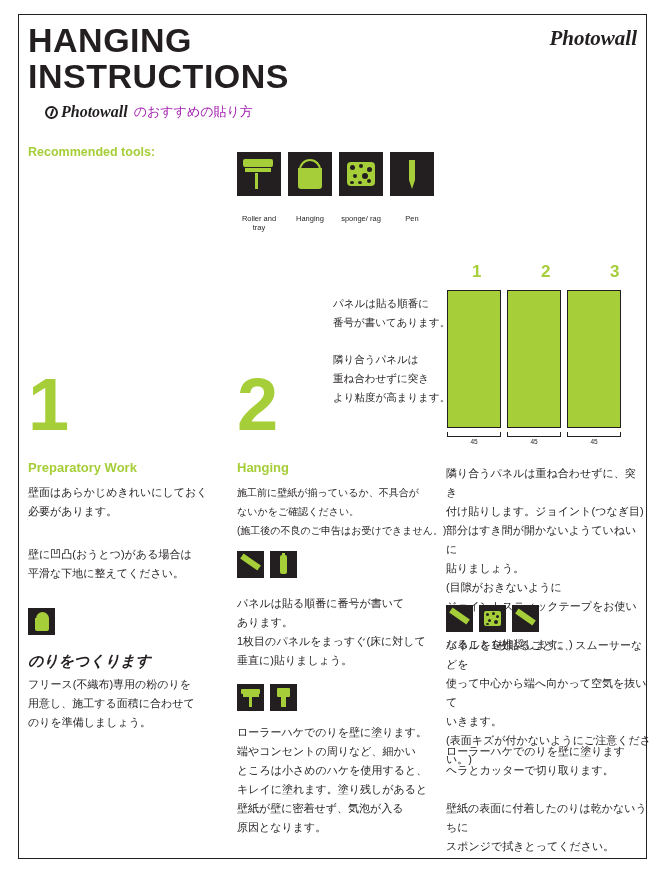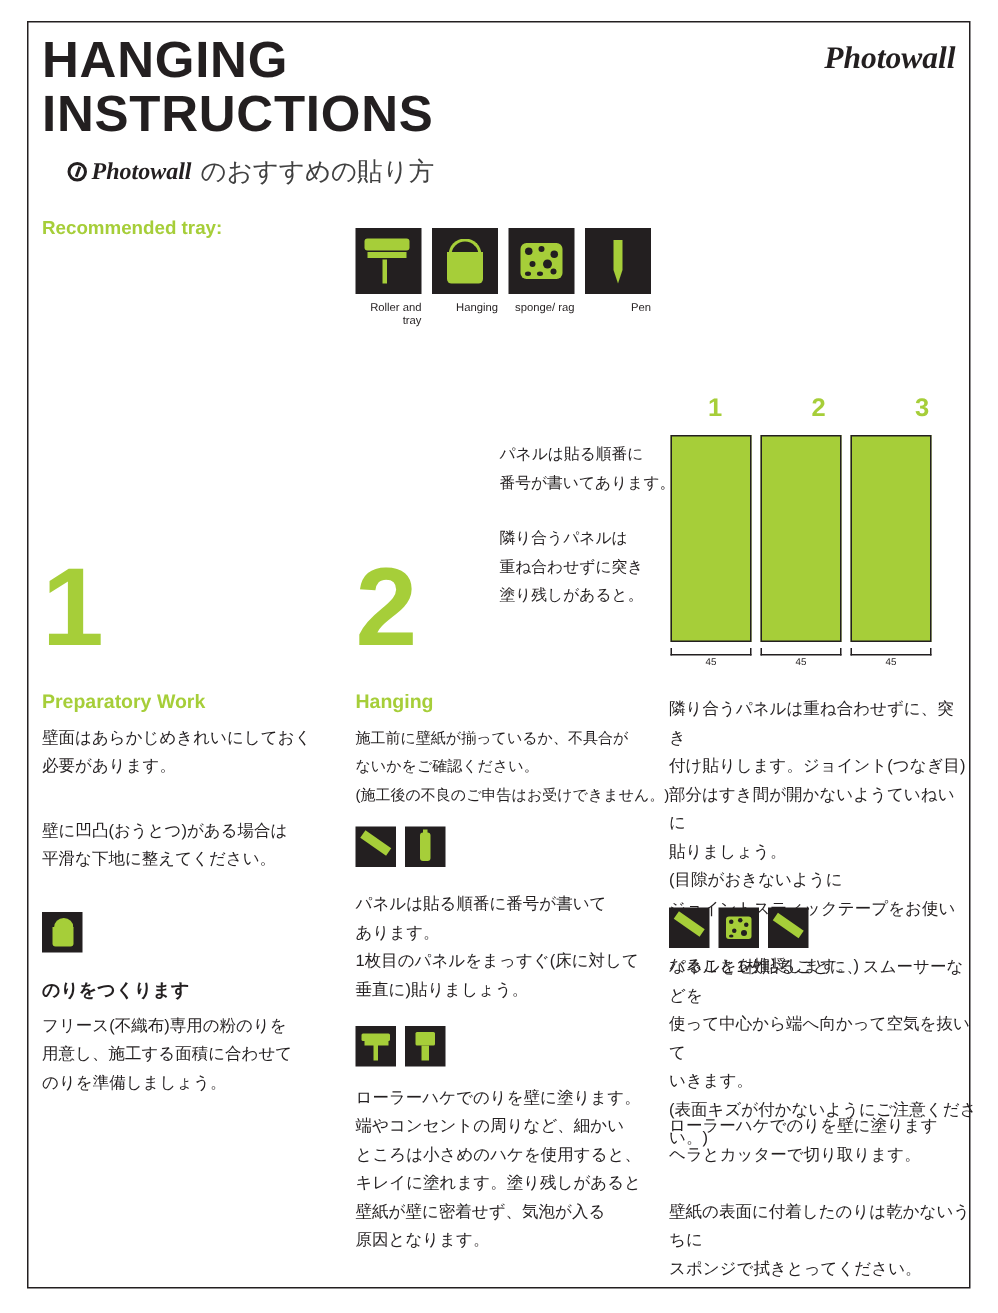--- a/index.html
+++ b/index.html
@@ -76,22 +76,22 @@
     position: absolute;
     left: 50%;
     top: 1px;
     width: 2px;
     height: 7px;
     background: #231f20;
     transform: translateX(-50%) rotate(20deg);
   }
   .subtitle-row .brand-logo { font-size: 16px; }
   .subtitle-text {
-    font-size: 17px;
-    color: #404040;
+    font-size: 13px;
+    color: #a21caf;
   }
 
   .header-logo {
     position: absolute;
     right: 28px;
     top: 26px;
     display: inline-flex;
     align-items: center;
     gap: 4px;
     font-family: "Liberation Serif", serif;
@@ -131,25 +131,24 @@
     text-align: center;
   }
   .tool-box {
     width: 44px;
     height: 44px;
     background: #231f20;
     position: relative;
     overflow: hidden;
   }
   .tool-caption {
-    margin-top: 4px;
+    margin-top: 18px;
     font-size: 7.5px;
     line-height: 9px;
     color: #231f20;
-    text-align: right;
   }
 
   
   .g-roller-handle {
     position: absolute;
     left: 18px; top: 21px;
     width: 3px; height: 16px;
     background: #a6ce39;
   }
   .g-roller-bar {
@@ -324,23 +323,24 @@
     color: #231f20;
     white-space: pre-line;
   }
   .c1 { left: 28px; width: 190px; }
   .c2 { left: 237px; width: 195px; }
   .c3 { left: 446px; width: 192px; }
 
   .bold-line {
     position: absolute;
     left: 28px;
-    font-size: 12px;
-    font-weight: bold;
-    color: #231f20;
+    font-size: 15px;
+    font-weight: bold;
+    color: #231f20;
+    font-style: italic;
   }
 
   
   .icon-row {
     position: absolute;
     display: flex;
     gap: 6px;
   }
   .mini-box {
     width: 27px;
@@ -386,21 +386,21 @@
   </div>
 
   <div class="subtitle-row">
     <span class="brand-logo">
       <span class="mark"></span>
       <span>Photowall</span>
     </span>
     <span class="subtitle-text">のおすすめの貼り方</span>
   </div>
 
-  <div class="tools-label">Recommended tray:</div>
+  <div class="tools-label">Recommended tools:</div>
   <div class="tools-row">
 
     <div class="tool">
       <div class="tool-box">
         <span class="g-roller-head"></span>
           <span class="g-roller-bar"></span>
           <span class="g-roller-handle"></span>
       </div>
       <div class="tool-caption">Roller and
 tray</div>
@@ -444,21 +444,21 @@
 
   <div class="step-num n1">1</div>
   <div class="step-num n2">2</div>
   <div class="step-head h1">Preparatory Work</div>
   <div class="step-head h2">Hanging</div>
 
   <div class="panel-text pt1">パネルは貼る順番に
 番号が書いてあります。</div>
   <div class="panel-text pt2">隣り合うパネルは
 重ね合わせずに突き
-塗り残しがあると。</div>
+より粘度が高まります。</div>
 
   <div class="panel-diagram">
     <div class="panel-nums">
       <span>1</span>
       <span>2</span>
       <span>3</span>
     </div>
     <div class="panels">
       <div class="panel p1"></div>
       <div class="panel p2"></div>

